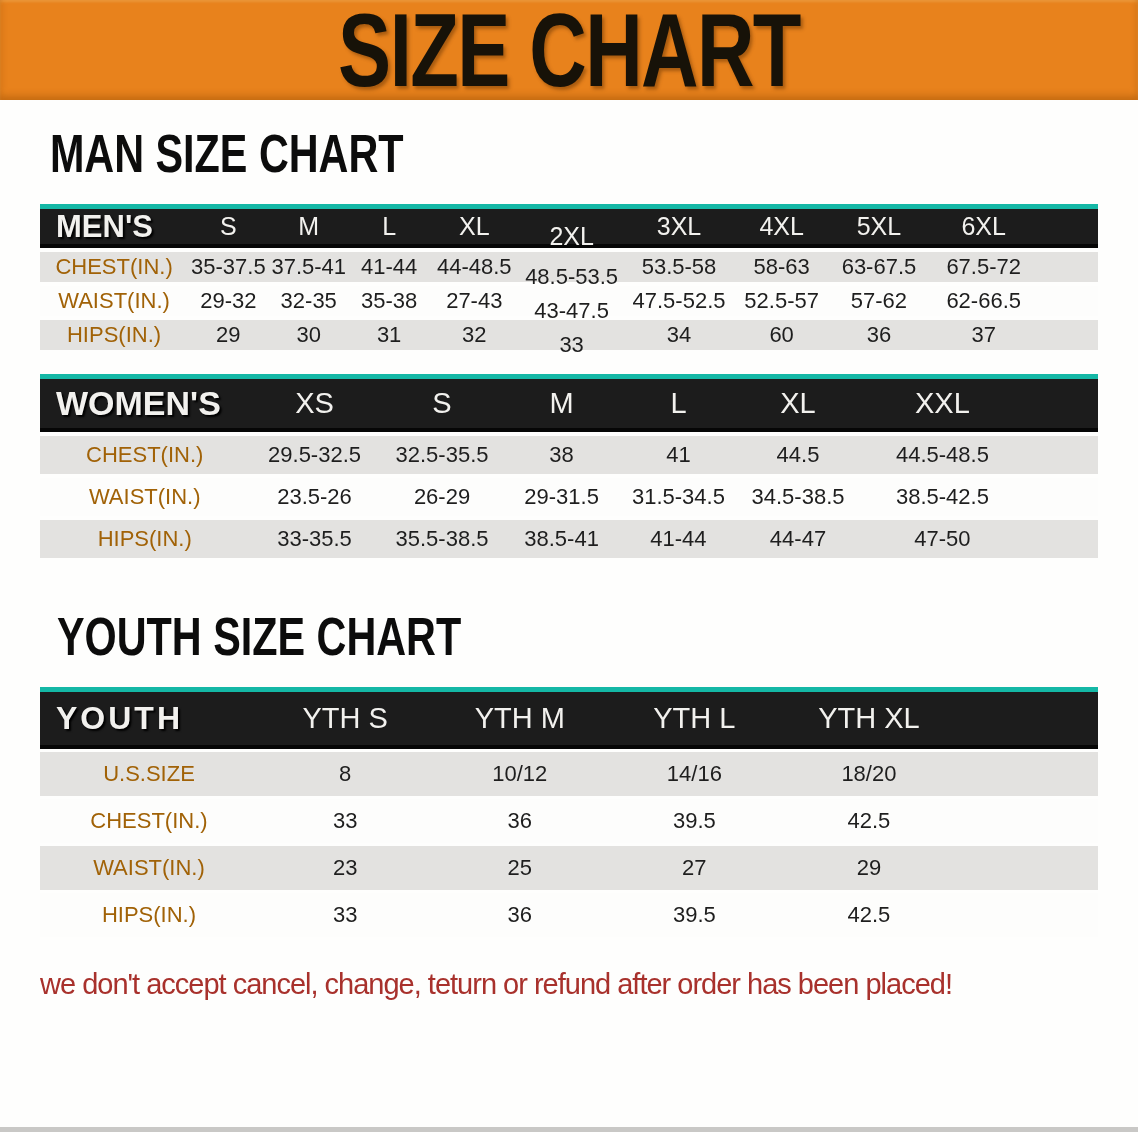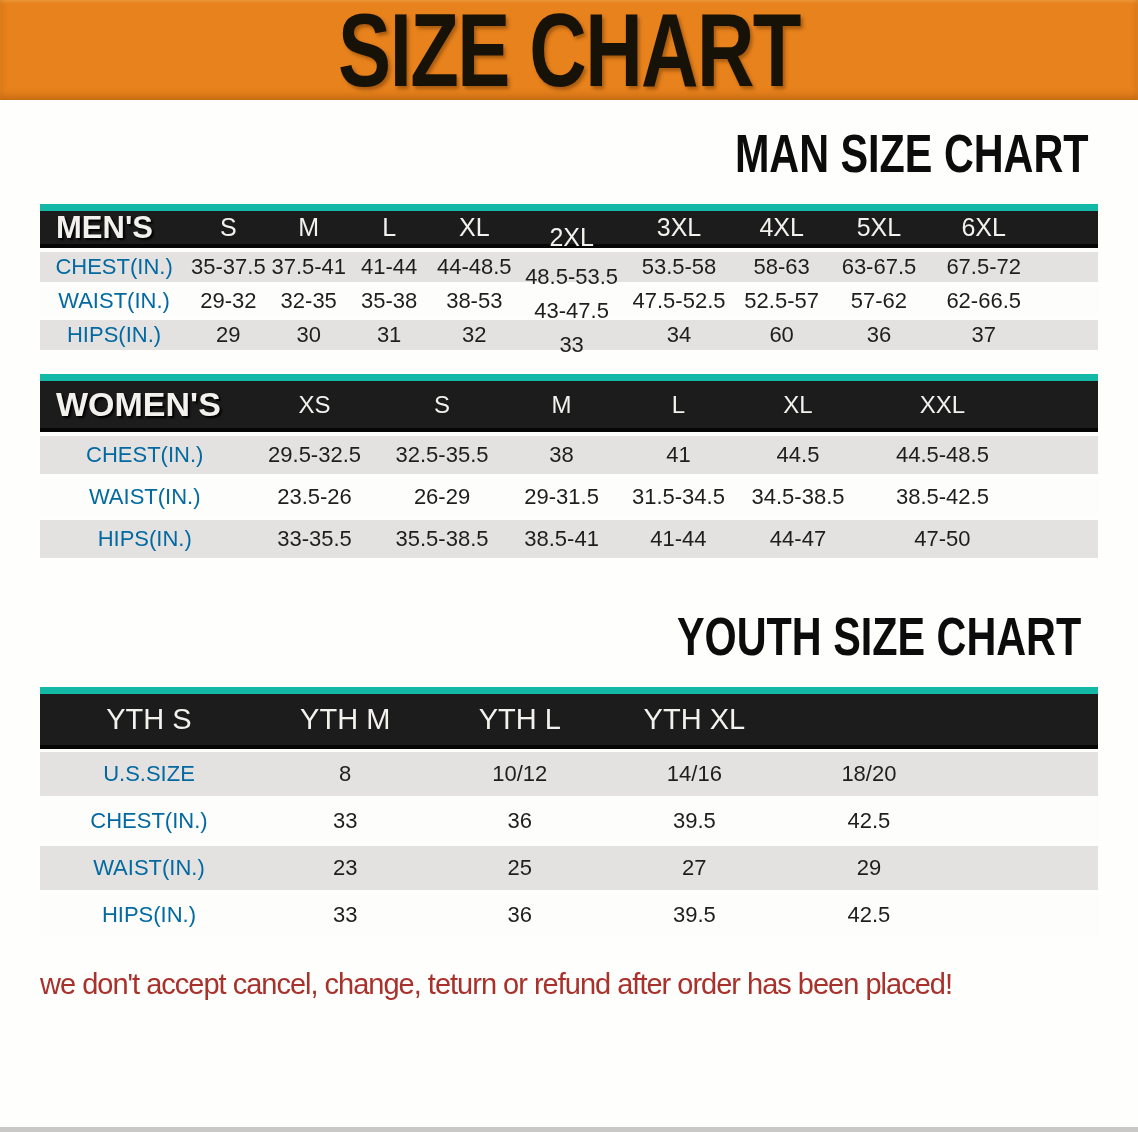--- a/index.html
+++ b/index.html
@@ -25,66 +25,66 @@
     box-shadow:inset 0 -4px 7px rgba(140,70,0,.40), inset 0 2px 3px rgba(255,200,120,.35);
   }
   .banner-title{
     font-size:102px;line-height:96px;font-weight:bold;color:#171208;
     letter-spacing:-2px;white-space:nowrap;
     transform:scale(0.78,1.02);
     text-shadow:3px 3px 4px rgba(90,45,0,.45);
   }
   
   .section-heading{
-    margin:0;text-align:right;font-weight:bold;color:#0c0c0c;
+    margin:0;text-align:left;font-weight:bold;color:#0c0c0c;
     font-size:53px;line-height:1;
   }
   .section-heading .inner{
     display:inline-block;transform:scaleX(0.78);white-space:nowrap;letter-spacing:0;
   }
   .heading-men{margin-top:27px;}
   .heading-women{margin-top:50px;}
   .heading-youth{margin-top:52px;}
   
   .size-table{margin:24px 40px 0 40px;}
   .thead{
     background:var(--header-bg);
-    border-top:7px solid #14b8a6;border-bottom:4px solid #060606;
+    border-top:5px solid #14b8a6;border-bottom:4px solid #060606;
     display:flex;align-items:center;color:#f2f1ee;
   }
   .thead .cell{text-align:center;white-space:nowrap;}
   .thead .cell.label{
     font-weight:bold;text-align:left;padding-left:16px;
     text-shadow:2px 2px 2px #000;
   }
   .trow{display:flex;align-items:center;margin-top:4px;}
   .trow.gray{background:var(--row-gray);}
   .trow.white{background:var(--row-white);}
   .trow .cell{
     font-size:22px;color:#1e1e1e;text-align:center;white-space:nowrap;
   }
-  .trow .cell.label{color:#0369a1;}
+  .trow .cell.label{color:#a16207;}
   
   .men .thead{height:44px;}
   .men .thead .cell{font-size:25px;}
   .men .thead .cell.label{font-size:31px;}
   .men .trow{height:30px;}
   .men .cell:nth-child(1){width:14%;}
   .men .cell:nth-child(2){width:7.6%;}
   .men .cell:nth-child(3){width:7.6%;}
   .men .cell:nth-child(4){width:7.6%;}
   .men .cell:nth-child(5){width:8.5%;}
   .men .cell:nth-child(6){width:9.9%;margin-top:20px;}
   .men .cell:nth-child(7){width:10.4%;}
   .men .cell:nth-child(8){width:9.0%;}
   .men .cell:nth-child(9){width:9.4%;}
   .men .cell:nth-child(10){width:10.4%;}
   
   .women .thead{height:58px;}
-  .women .thead .cell{font-size:24px;}
+  .women .thead .cell{font-size:29px;}
   .women .thead .cell.label{font-size:34px;}
   .women .trow{height:38px;}
   .women .cell:nth-child(1){width:19.8%;}
   .women .cell:nth-child(2){width:12.3%;}
   .women .cell:nth-child(3){width:11.8%;}
   .women .cell:nth-child(4){width:10.8%;}
   .women .cell:nth-child(5){width:11.3%;}
   .women .cell:nth-child(6){width:11.3%;}
   .women .cell:nth-child(7){width:16.0%;}
   
@@ -144,21 +144,21 @@
         <div class="cell">53.5-58</div>
         <div class="cell">58-63</div>
         <div class="cell">63-67.5</div>
         <div class="cell">67.5-72</div>
       </div>
       <div class="trow white">
         <div class="cell label">WAIST(IN.)</div>
         <div class="cell">29-32</div>
         <div class="cell">32-35</div>
         <div class="cell">35-38</div>
-        <div class="cell">38-53</div>
+        <div class="cell">27-43</div>
         <div class="cell">43-47.5</div>
         <div class="cell">47.5-52.5</div>
         <div class="cell">52.5-57</div>
         <div class="cell">57-62</div>
         <div class="cell">62-66.5</div>
       </div>
       <div class="trow gray">
         <div class="cell label">HIPS(IN.)</div>
         <div class="cell">29</div>
         <div class="cell">30</div>
@@ -213,20 +213,21 @@
       </div>
     </div>
   </section>
 
   <section>
     <h2 class="section-heading heading-youth">
       <span class="inner">YOUTH SIZE CHART</span>
     </h2>
     <div class="size-table youth">
       <div class="thead">
+        <div class="cell label">YOUTH</div>
         <div class="cell">YTH S</div>
         <div class="cell">YTH M</div>
         <div class="cell">YTH L</div>
         <div class="cell">YTH XL</div>
       </div>
       <div class="trow gray">
         <div class="cell label">U.S.SIZE</div>
         <div class="cell">8</div>
         <div class="cell">10/12</div>
         <div class="cell">14/16</div>

